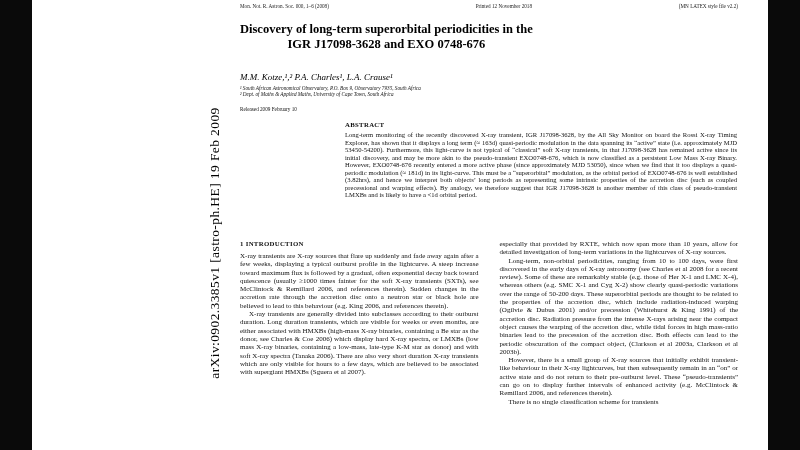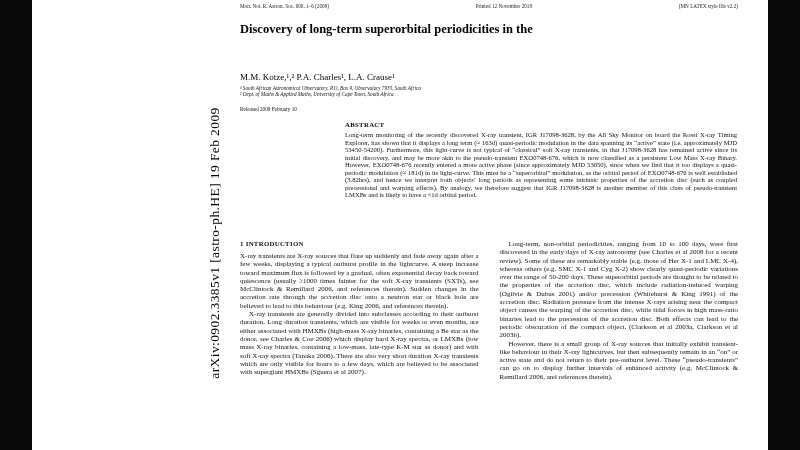--- a/index.html
+++ b/index.html
@@ -25,21 +25,21 @@
   .content { position: absolute; left: 208px; top: 0; width: 498px; height: 450px; }
   .runhead {
     position: absolute; top: 3px; left: 0; width: 100%;
     display: flex; justify-content: space-between;
     font-size: 5.2px; color: #222;
   }
   .title {
     position: absolute; top: 22px; left: 0;
     font-size: 12.5px; font-weight: bold; line-height: 14.5px; color: #000; text-align: center;
   }
-  .authors { position: absolute; top: 72px; left: 0; font-size: 9px; color: #000; }
+  .authors { position: absolute; top: 72px; left: 0; font-size: 9px; color: #000; font-style: italic; }
   .affils { position: absolute; top: 85px; left: 0; font-size: 5.2px; font-style: italic; line-height: 6.4px; }
   .released { position: absolute; top: 106px; left: 0; font-size: 5.2px; }
   .abstract { position: absolute; top: 121px; left: 105px; width: 392px; }
   .abstract-heading { font-size: 6.8px; font-weight: bold; margin-bottom: 3px; letter-spacing: 0.3px; }
   .abstract-text { font-size: 6.6px; line-height: 7.5px; text-align: justify; }
   .columns { position: absolute; top: 240px; left: 0; width: 498px; display: flex; gap: 21px; }
   .col { width: 238.5px; }
   .section-heading { font-size: 6.8px; font-weight: bold; margin: 0 0 5px 0; letter-spacing: 0.3px; }
   .col p {
     margin: 0; font-size: 7px; line-height: 8.3px;
@@ -57,20 +57,21 @@
   <div class="content">
 
     <div class="runhead">
       <span>Mon. Not. R. Astron. Soc. 000, 1–6 (2008)</span>
       <span>Printed 12 November 2018</span>
       <span>(MN LATEX style file v2.2)</span>
     </div>
 
     <div class="title">
       <div>Discovery of long-term superorbital periodicities in the</div>
+      <div>IGR J17098-3628 and EXO 0748-676</div>
     </div>
 
     <div class="authors">M.M. Kotze,¹,² P.A. Charles¹, L.A. Crause¹</div>
 
     <div class="affils">
       <div>¹ South African Astronomical Observatory, P.O. Box 9, Observatory 7935, South Africa</div>
       <div>² Dept. of Maths &amp; Applied Maths, University of Cape Town, South Africa</div>
     </div>
 
     <div class="released">Released 2009 February 10</div>
@@ -80,19 +81,21 @@
       <div class="abstract-text">Long-term monitoring of the recently discovered X-ray transient, IGR J17098-3628, by the All Sky Monitor on board the Rossi X-ray Timing Explorer, has shown that it displays a long term (≈ 163d) quasi-periodic modulation in the data spanning its “active” state (i.e. approximately MJD 53450-54200). Furthermore, this light-curve is not typical of “classical” soft X-ray transients, in that J17098-3628 has remained active since its initial discovery, and may be more akin to the pseudo-transient EXO0748-676, which is now classified as a persistent Low Mass X-ray Binary. However, EXO0748-676 recently entered a more active phase (since approximately MJD 53050), since when we find that it too displays a quasi-periodic modulation (≈ 181d) in its light-curve. This must be a “superorbital” modulation, as the orbital period of EXO0748-676 is well established (3.82hrs), and hence we interpret both objects’ long periods as representing some intrinsic properties of the accretion disc (such as coupled precessional and warping effects). By analogy, we therefore suggest that IGR J17098-3628 is another member of this class of pseudo-transient LMXBs and is likely to have a &lt;1d orbital period.</div>
     </div>
 
     <div class="columns">
       <div class="col">
         <div class="section-heading">1  INTRODUCTION</div>
         <p class="noindent">X-ray transients are X-ray sources that flare up suddenly and fade away again after a few weeks, displaying a typical outburst profile in the lightcurve. A steep increase toward maximum flux is followed by a gradual, often exponential decay back toward quiescence (usually ≥1000 times fainter for the soft X-ray transients (SXTs), see McClintock &amp; Remillard 2006, and references therein). Sudden changes in the accretion rate through the accretion disc onto a neutron star or black hole are believed to lead to this behaviour (e.g. King 2006, and references therein).</p>
         <p>X-ray transients are generally divided into subclasses according to their outburst duration. Long duration transients, which are visible for weeks or even months, are either associated with HMXBs (high-mass X-ray binaries, containing a Be star as the donor, see Charles &amp; Coe 2006) which display hard X-ray spectra, or LMXBs (low mass X-ray binaries, containing a low-mass, late-type K-M star as donor) and with soft X-ray spectra (Tanaka 2006). There are also very short duration X-ray transients which are only visible for hours to a few days, which are believed to be associated with supergiant HMXBs (Sguera et al 2007).</p>
       </div>
       <div class="col">
+        <p class="noindent">especially that provided by RXTE, which now span more than 10 years, allow for detailed investigation of long-term variations in the lightcurves of X-ray sources.</p>
         <p>Long-term, non-orbital periodicities, ranging from 10 to 100 days, were first discovered in the early days of X-ray astronomy (see Charles et al 2008 for a recent review). Some of these are remarkably stable (e.g. those of Her X-1 and LMC X-4), whereas others (e.g. SMC X-1 and Cyg X-2) show clearly quasi-periodic variations over the range of 50-200 days. These superorbital periods are thought to be related to the properties of the accretion disc, which include radiation-induced warping (Ogilvie &amp; Dubus 2001) and/or precession (Whitehurst &amp; King 1991) of the accretion disc. Radiation pressure from the intense X-rays arising near the compact object causes the warping of the accretion disc, while tidal forces in high mass-ratio binaries lead to the precession of the accretion disc. Both effects can lead to the periodic obscuration of the compact object, (Clarkson et al 2003a, Clarkson et al 2003b).</p>
         <p>However, there is a small group of X-ray sources that initially exhibit transient-like behaviour in their X-ray lightcurves, but then subsequently remain in an “on” or active state and do not return to their pre-outburst level. These “pseudo-transients” can go on to display further intervals of enhanced activity (e.g. McClintock &amp; Remillard 2006, and references therein).</p>
+        <p>There is no single classification scheme for transients</p>
       </div>
     </div>
 
   </div>
 </div>
 
 </body></html>

